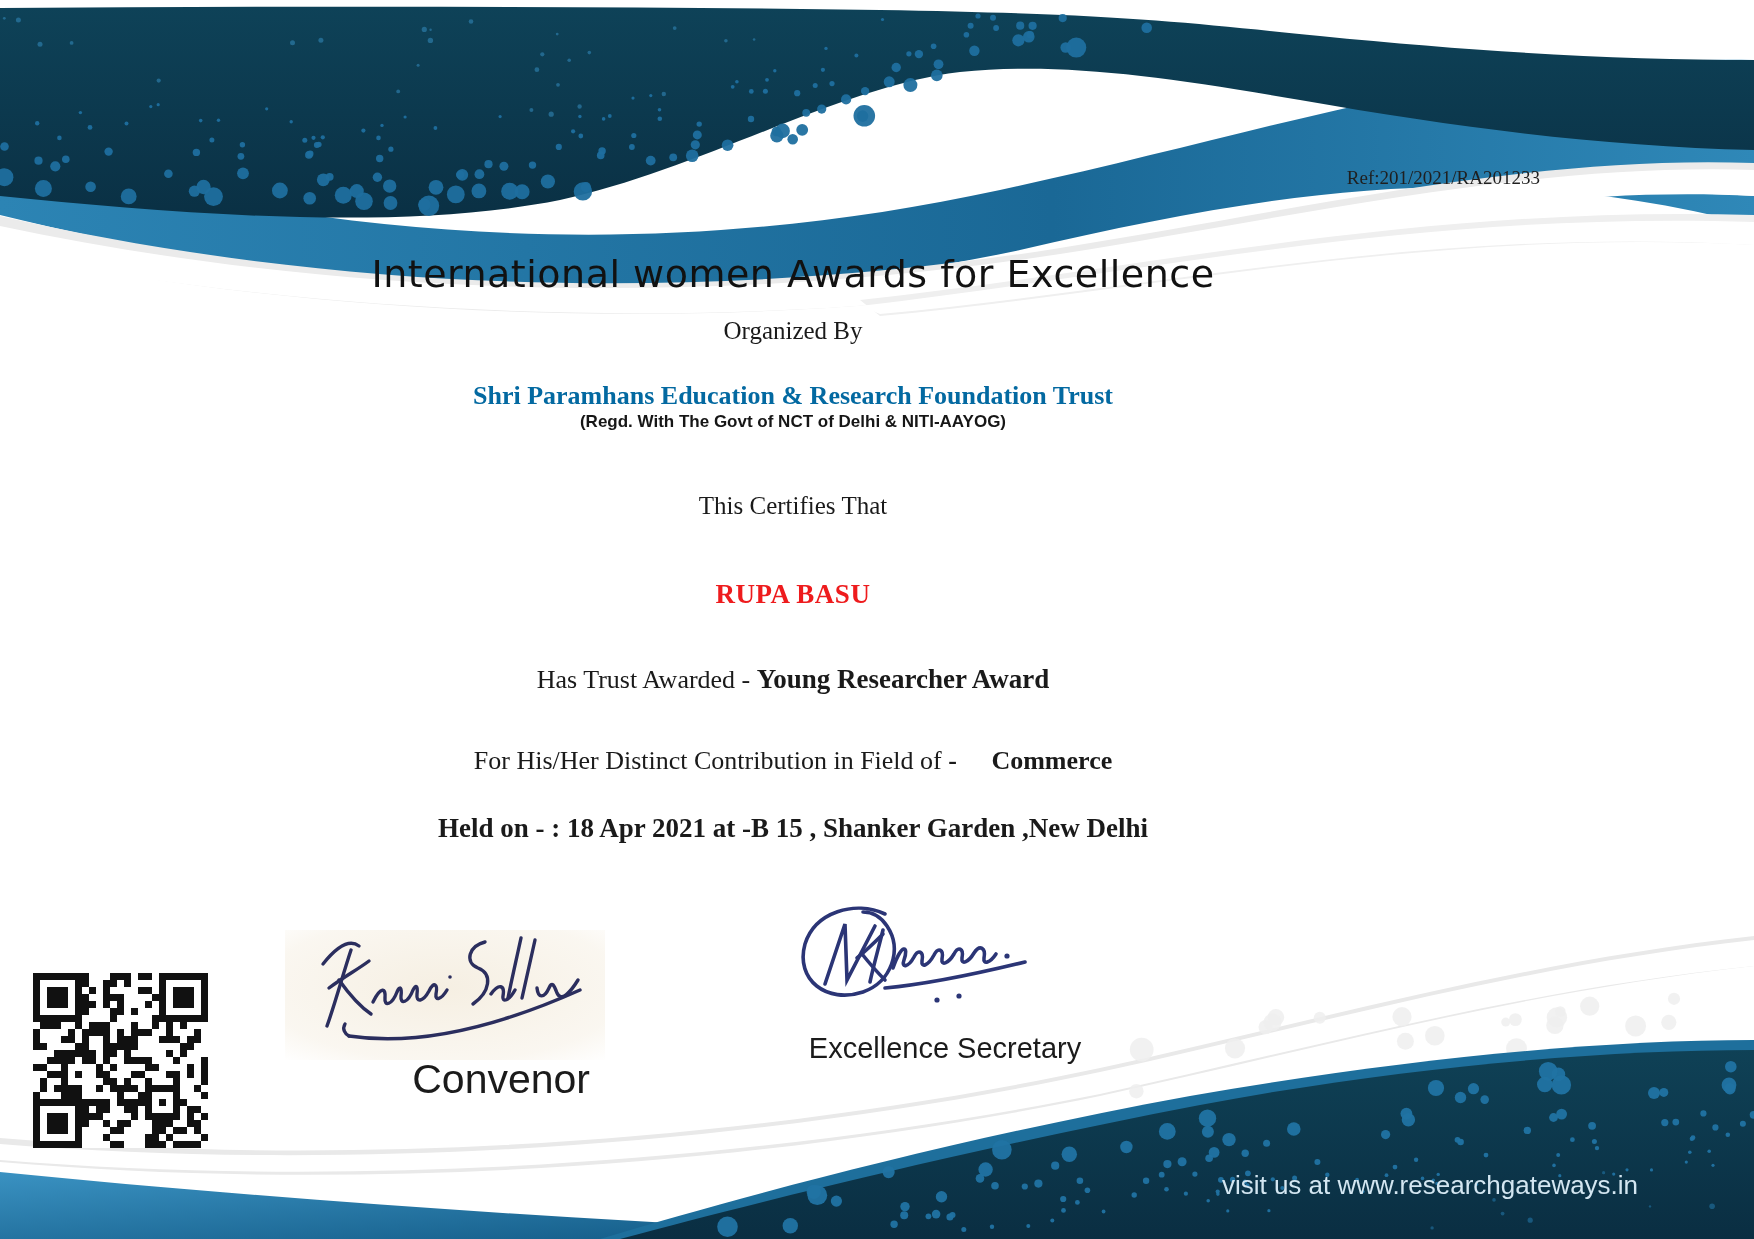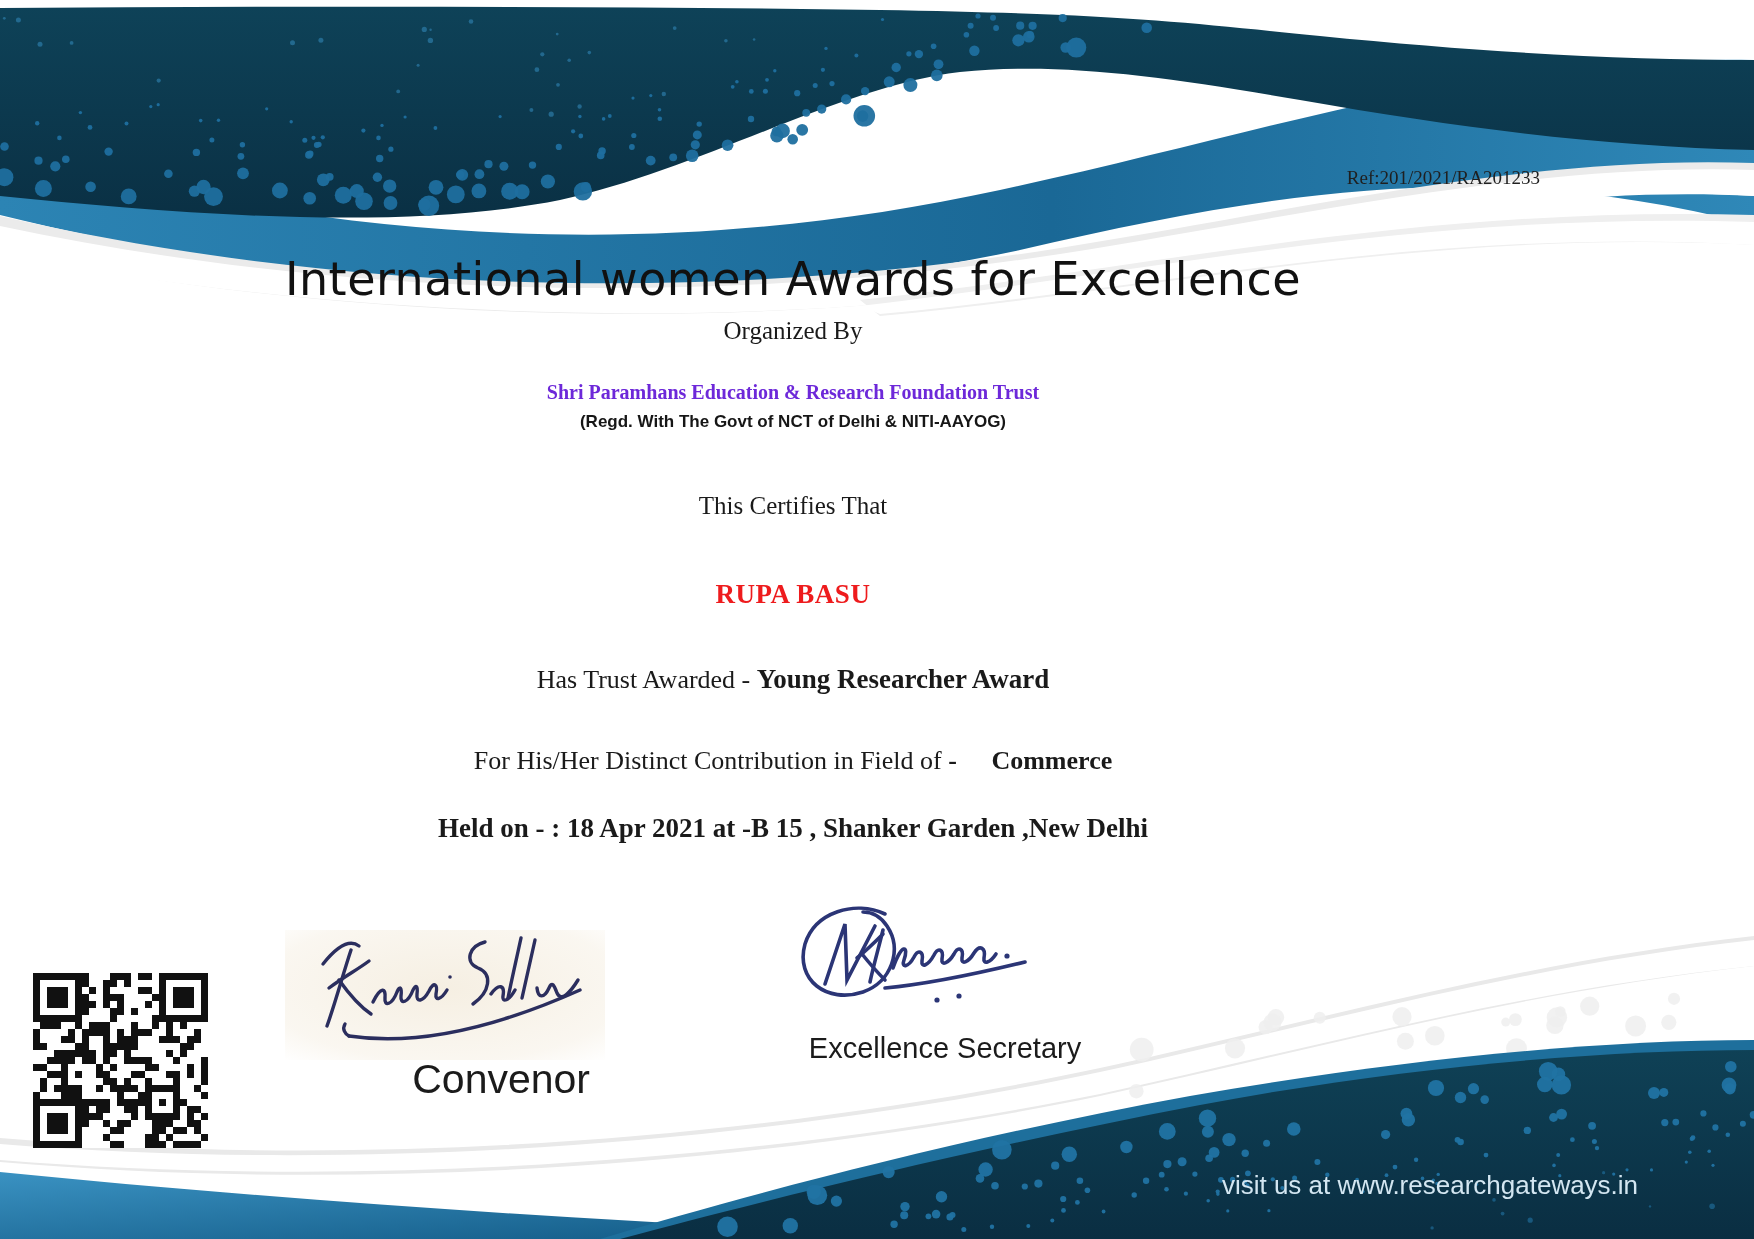--- a/index.html
+++ b/index.html
@@ -3,24 +3,24 @@
 <meta charset="utf-8">
 <style>
   html,body{margin:0;padding:0;background:#777;}
   .page{position:relative;width:1754px;height:1239px;background:#ffffff;overflow:hidden;
         font-family:"Liberation Serif",serif;color:#1a1a1a;}
   .abs{position:absolute;}
   svg{display:block;}
   
   .ref{top:167px;left:1200px;width:340px;text-align:right;font-size:19px;color:#1f1f1f;}
   .col{left:0;width:1586px;text-align:center;}
-  .title{top:252px;font-family:"DejaVu Sans","Liberation Sans",sans-serif;font-size:46px;
+  .title{top:252px;font-family:"DejaVu Sans","Liberation Sans",sans-serif;font-size:38px;
          font-weight:400;letter-spacing:.5px;color:#111;}
   .orgby{top:317px;font-size:25px;}
-  .trust{top:381px;font-size:20px;font-weight:bold;color:#6d28d9;}
+  .trust{top:381px;font-size:26px;font-weight:bold;color:#0369a1;}
   .regd{top:412px;font-family:"Liberation Sans",sans-serif;font-size:17px;font-weight:bold;color:#161616;}
   .certifies{top:492px;font-size:25px;}
   .recipient{top:579px;font-size:27px;font-weight:bold;color:#ee1b1d;letter-spacing:.5px;}
   .awarded{top:664px;font-size:26px;}
   .awarded b{font-size:27px;}
   .fieldline{top:746px;font-size:26px;}
   .fieldline .dash{font-weight:bold;}
   .fieldline .fieldval{font-weight:bold;margin-left:28px;}
   .heldline{top:813px;font-size:27px;font-weight:bold;}
   .sig-label{font-family:"Liberation Sans",sans-serif;color:#1b1b1b;text-align:center;}

